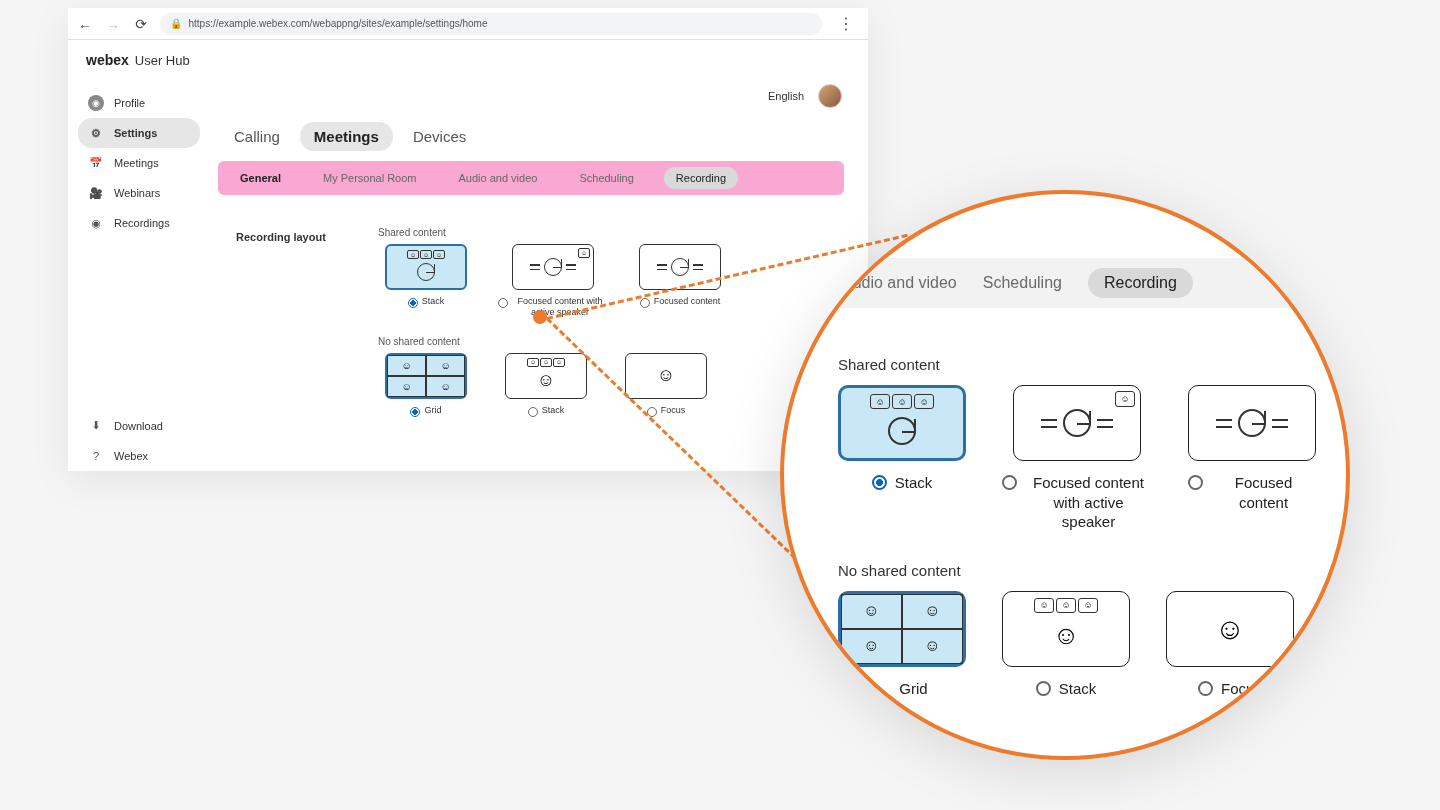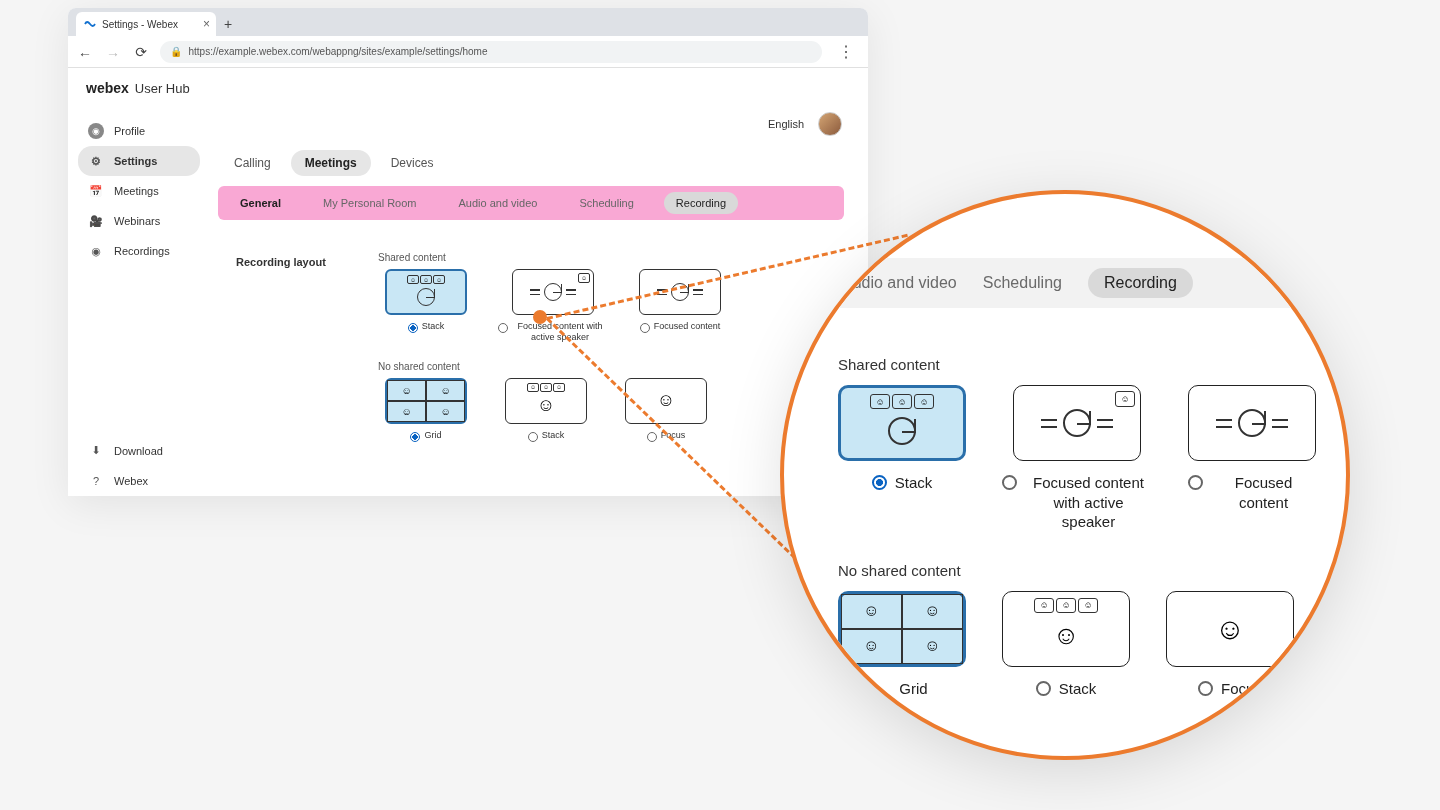--- a/index.html
+++ b/index.html
@@ -32,21 +32,21 @@
 .sb-item.active { background: #e6e6e6; font-weight: 600; }
 .sb-icon { width: 16px; height: 16px; display: flex; align-items: center; justify-content: center; color: #555; }
 .sb-icon.circle { background: #888; border-radius: 50%; color: #fff; font-size: 9px; }
 
 .main { flex: 1; padding: 4px 18px 30px 4px; }
 .top-right { display: flex; justify-content: flex-end; align-items: center; gap: 14px; padding: 0 8px 8px; text-align: right; }
 .lang { font-size: 11px; color: #333; }
 .avatar { width: 24px; height: 24px; border-radius: 50%; background: linear-gradient(135deg, #d4a574, #8b5a3c); border: 1px solid #ccc; }
 
 .tabs { display: flex; gap: 6px; padding: 6px 0 10px 8px; }
-.tab-pill { padding: 6px 14px; border-radius: 14px; font-size: 12px; color: #555; cursor: pointer; }
+.tab-pill { padding: 6px 14px; border-radius: 14px; font-size: 15px; color: #555; cursor: pointer; }
 .tab-pill.active { background: #e6e6e6; color: #222; font-weight: 600; }
 
 .sub-tabs { background: #f9a8d4; border-radius: 6px; padding: 6px 10px; display: flex; gap: 18px; margin: 0 6px; }
 .sub-tab { padding: 5px 12px; font-size: 11px; color: #666; border-radius: 12px; cursor: pointer; }
 .sub-tab.bold { font-weight: 600; color: #222; }
 .sub-tab.active { background: #d9d9d9; color: #222; }
 
 .card { background: #fff; margin: 12px 6px 0; padding: 16px 18px 24px; border-radius: 4px; }
 .section-title { font-size: 11px; font-weight: 600; color: #333; }
 .layout-row { display: flex; align-items: flex-start; gap: 16px; margin-top: 4px; }
@@ -104,32 +104,20 @@
 .z-grid2 > div { border: 0.8px solid #333; display:flex; align-items:center; justify-content:center; font-size:16px; }
 
 
 .dash { position: absolute; border-top: 3px dashed #ec7b2e; transform-origin: left center; }
 .dot { position: absolute; width: 14px; height: 14px; background: #ec7b2e; border-radius: 50%; }
 </style>
 </head>
 <body>
 
 <div class="browser">
-  <div class="tab-bar">
-    <div class="tab">
-      <span class="tab-favicon">
-        <svg width="12" height="12" viewBox="0 0 12 12">
-            <path d="M1 6 Q3 2 6 6 T11 6" stroke="#1170cf" stroke-width="1.8" fill="none"></path>
-          </svg>
-      </span>
-      <span>Settings - Webex</span>
-      <span class="tab-close">×</span>
-    </div>
-    <div class="new-tab">+</div>
-  </div>
   <div class="url-bar">
     <span class="nav-btn">←</span>
     <span class="nav-btn disabled">→</span>
     <span class="nav-btn">⟳</span>
     <div class="url-input">
       <span class="lock">🔒</span>
       <span>https://example.webex.com/webappng/sites/example/settings/home</span>
     </div>
     <span class="menu-dots">⋮</span>
   </div>

